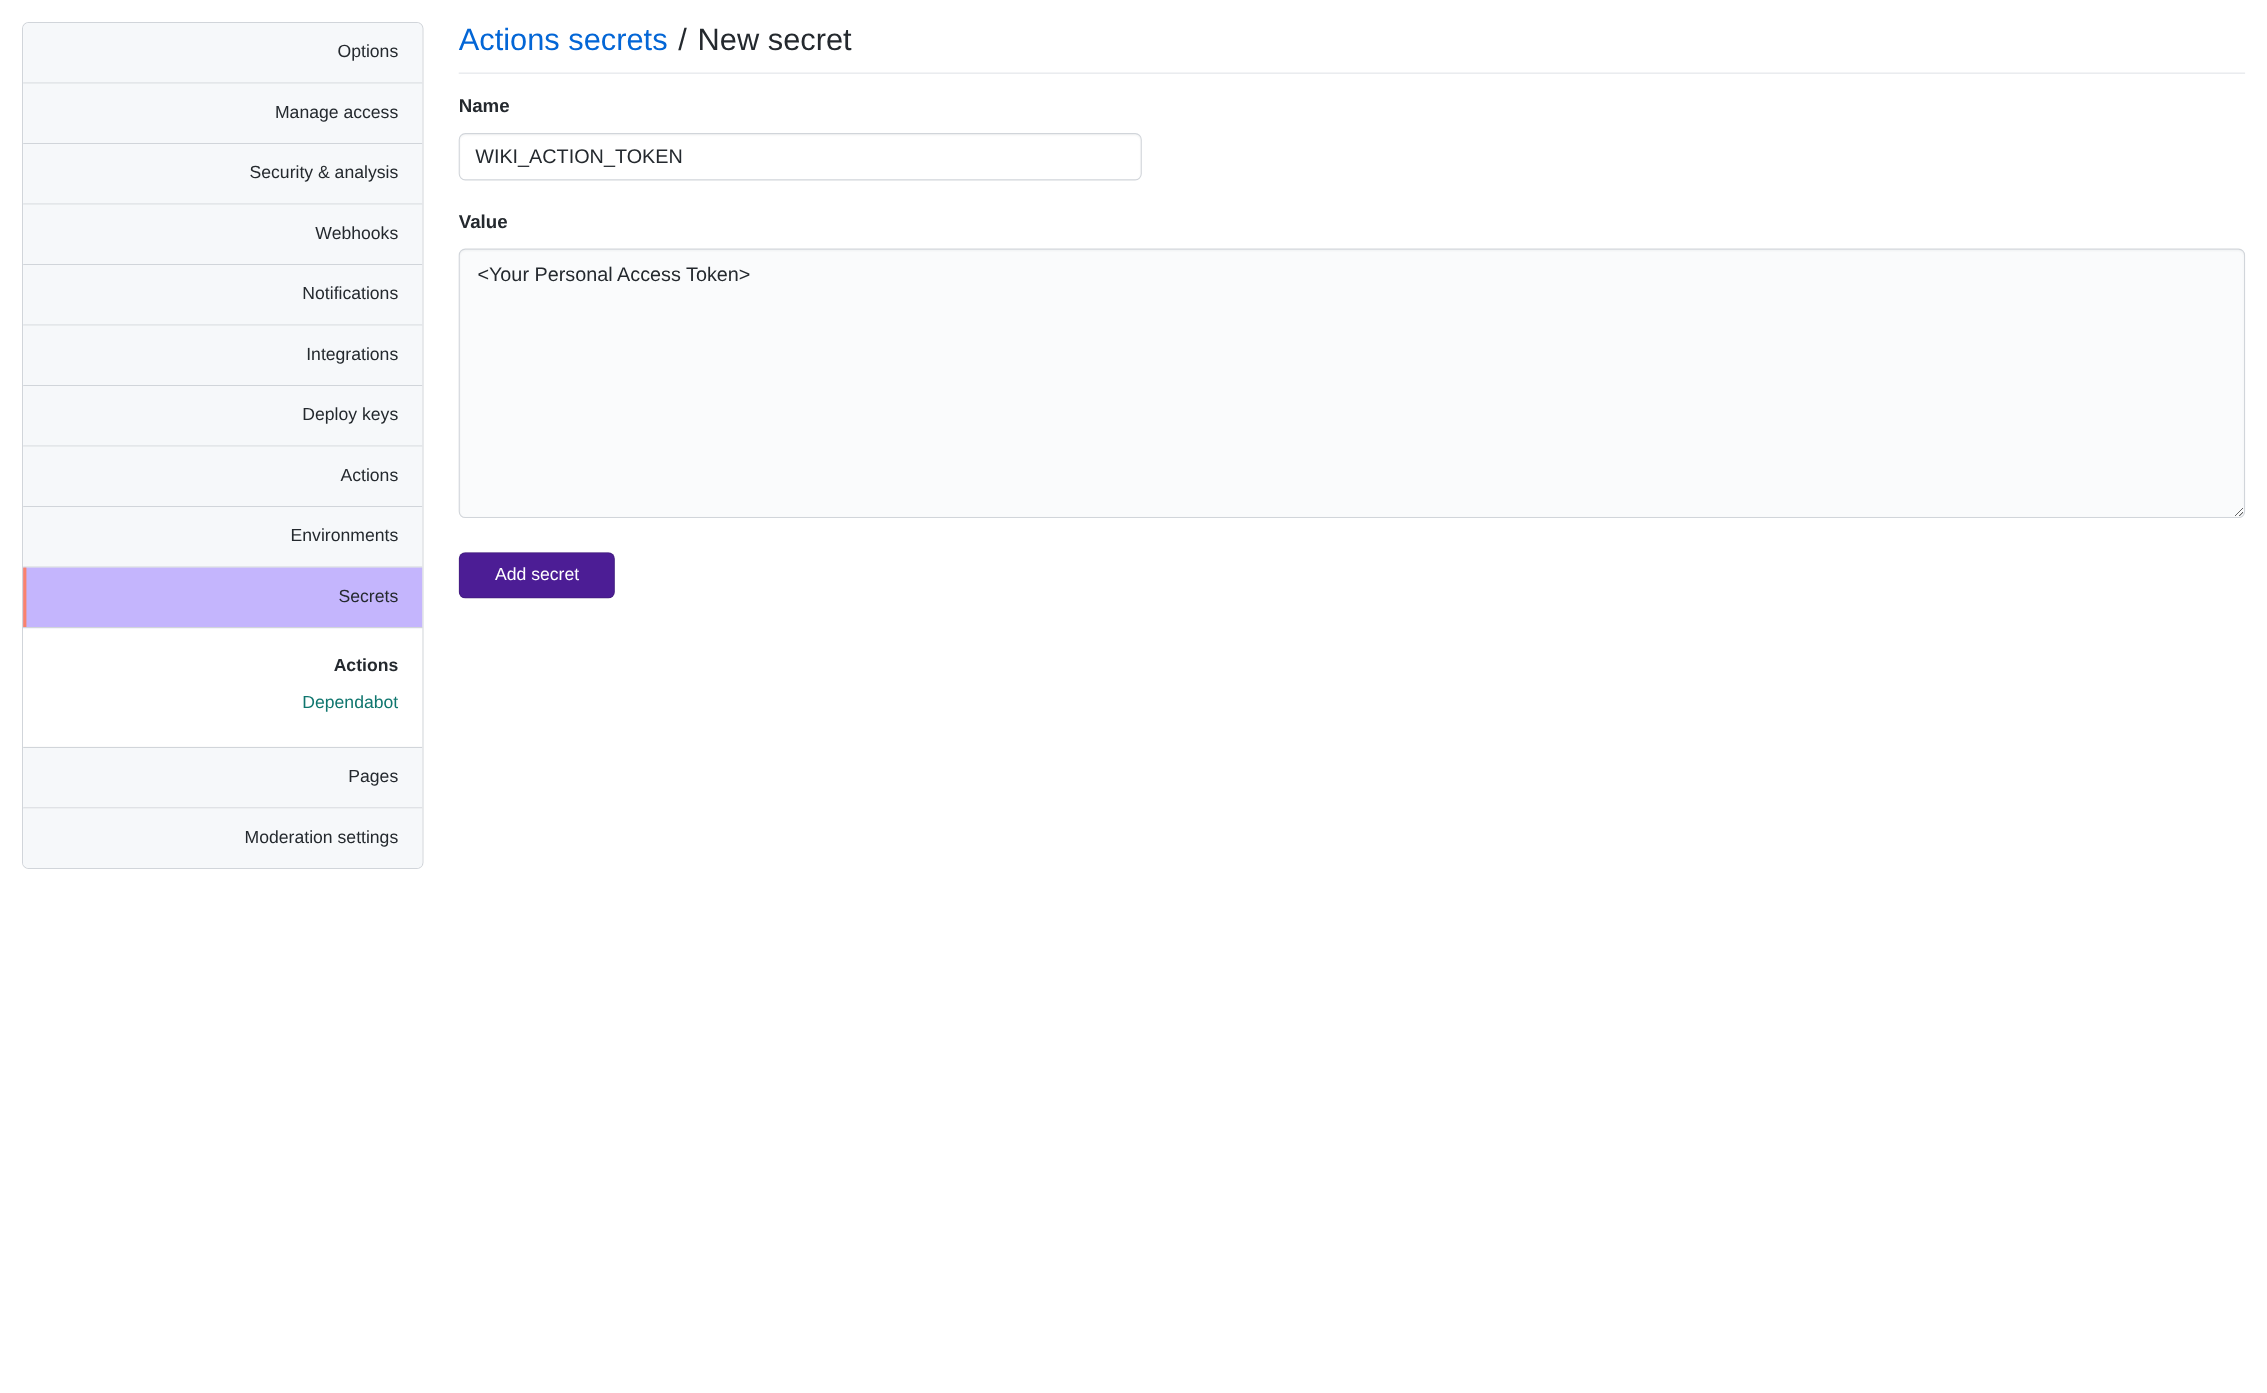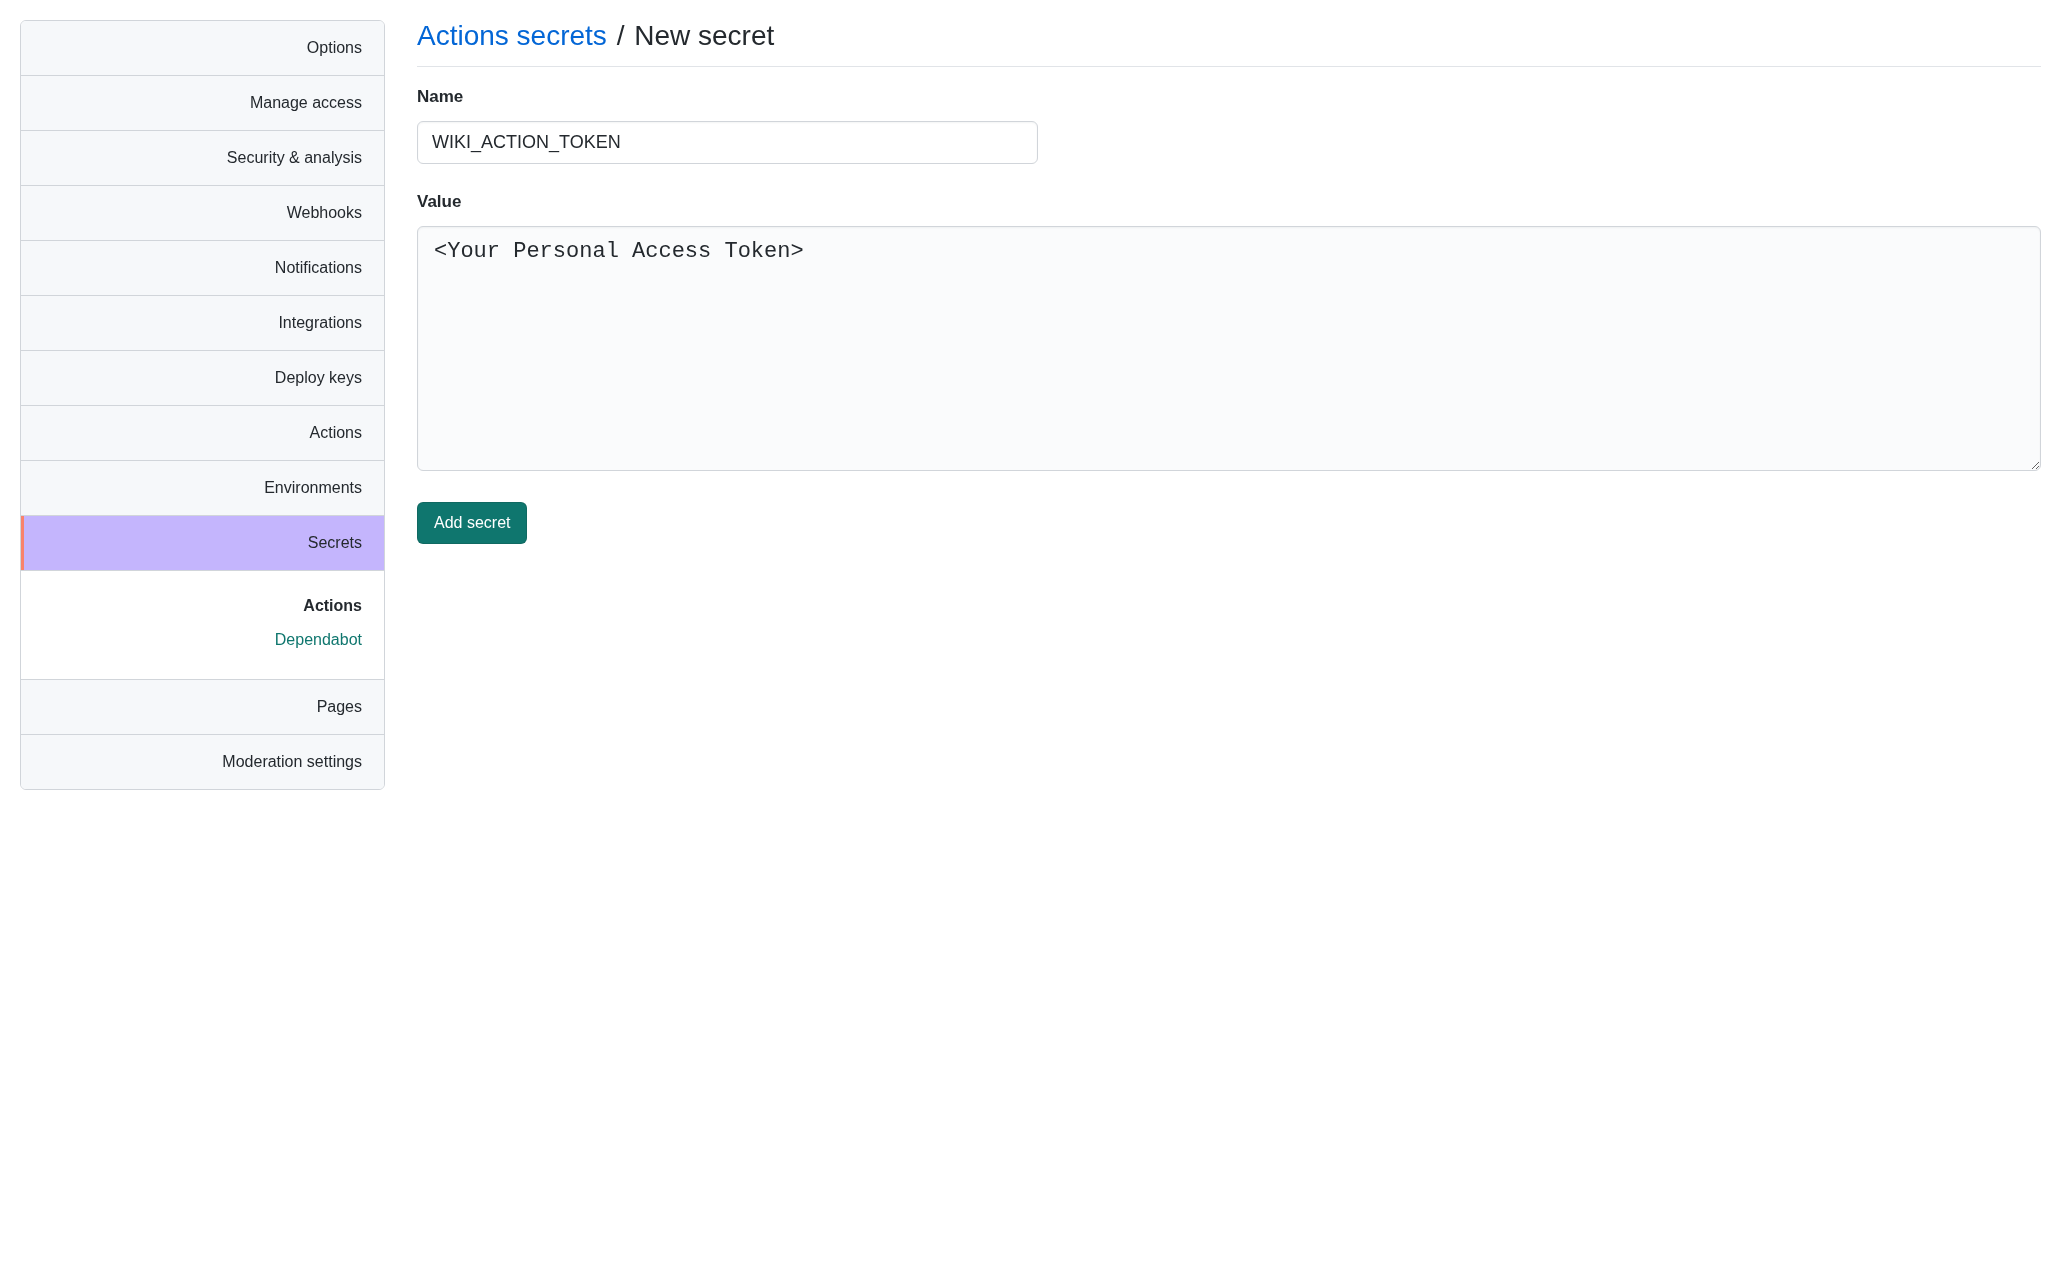--- a/index.html
+++ b/index.html
@@ -112,37 +112,37 @@
       background: #ffffff;
       color: #24292e;
       font-family: inherit;
       outline: none;
       box-shadow: inset 0 1px 2px rgba(27,31,35,0.05);
     }
     .textarea-input {
       width: 100%;
       height: 245px;
       padding: 12px 16px;
-      font-size: 22px;
+      font-size: 18px;
       border: 1px solid #d1d5da;
       border-radius: 6px;
       background: #fafbfc;
       color: #24292e;
-      font-family: Liberation Mono, monospace;
+      font-family: Liberation Sans, sans-serif;
       resize: both;
       outline: none;
       box-shadow: inset 0 1px 2px rgba(27,31,35,0.05);
     }
     .btn-primary {
       display: inline-block;
-      padding: 11px 16px;
+      padding: 11px 32px;
       font-size: 16px;
       font-weight: 500;
       color: #ffffff;
-      background-color: #0f766e;
+      background-color: #4c1d95;
       border: 1px solid rgba(27,31,35,0.15);
       border-radius: 6px;
       cursor: pointer;
     }
   </style>
 </head>
 <body>
 
 <div class="layout">
   <nav class="sidebar">

